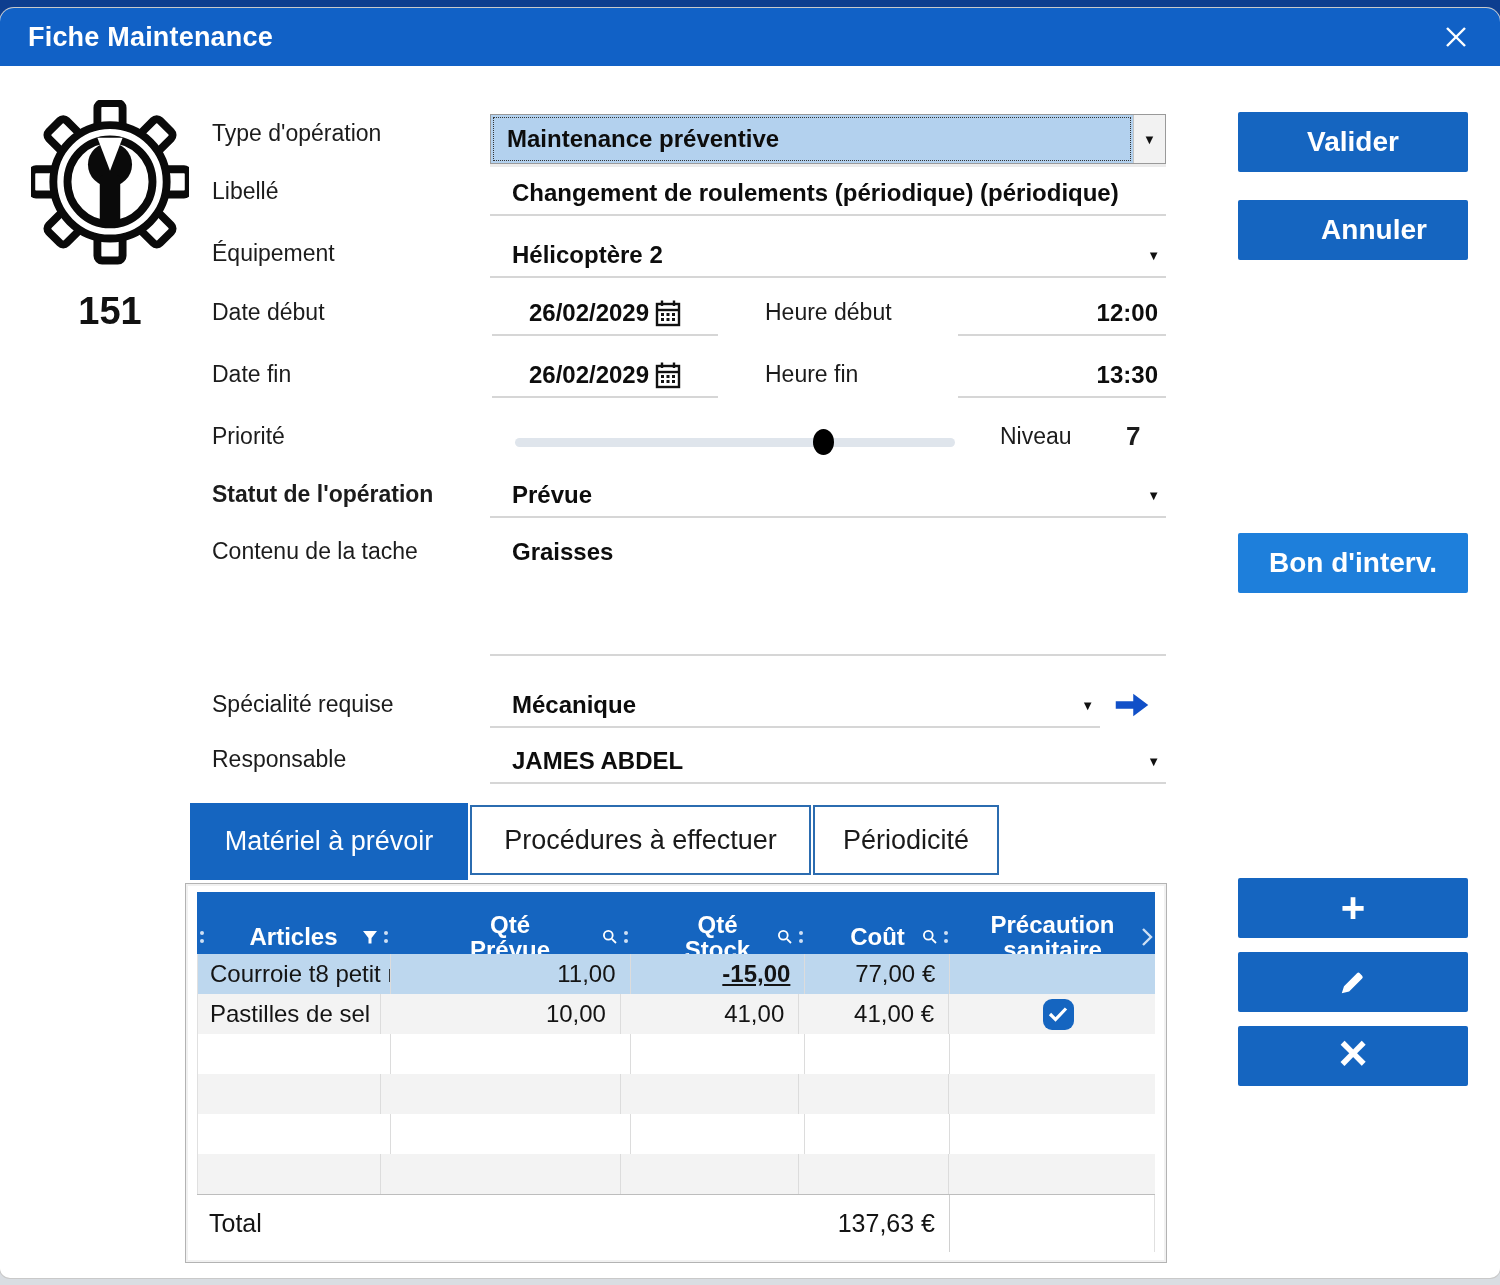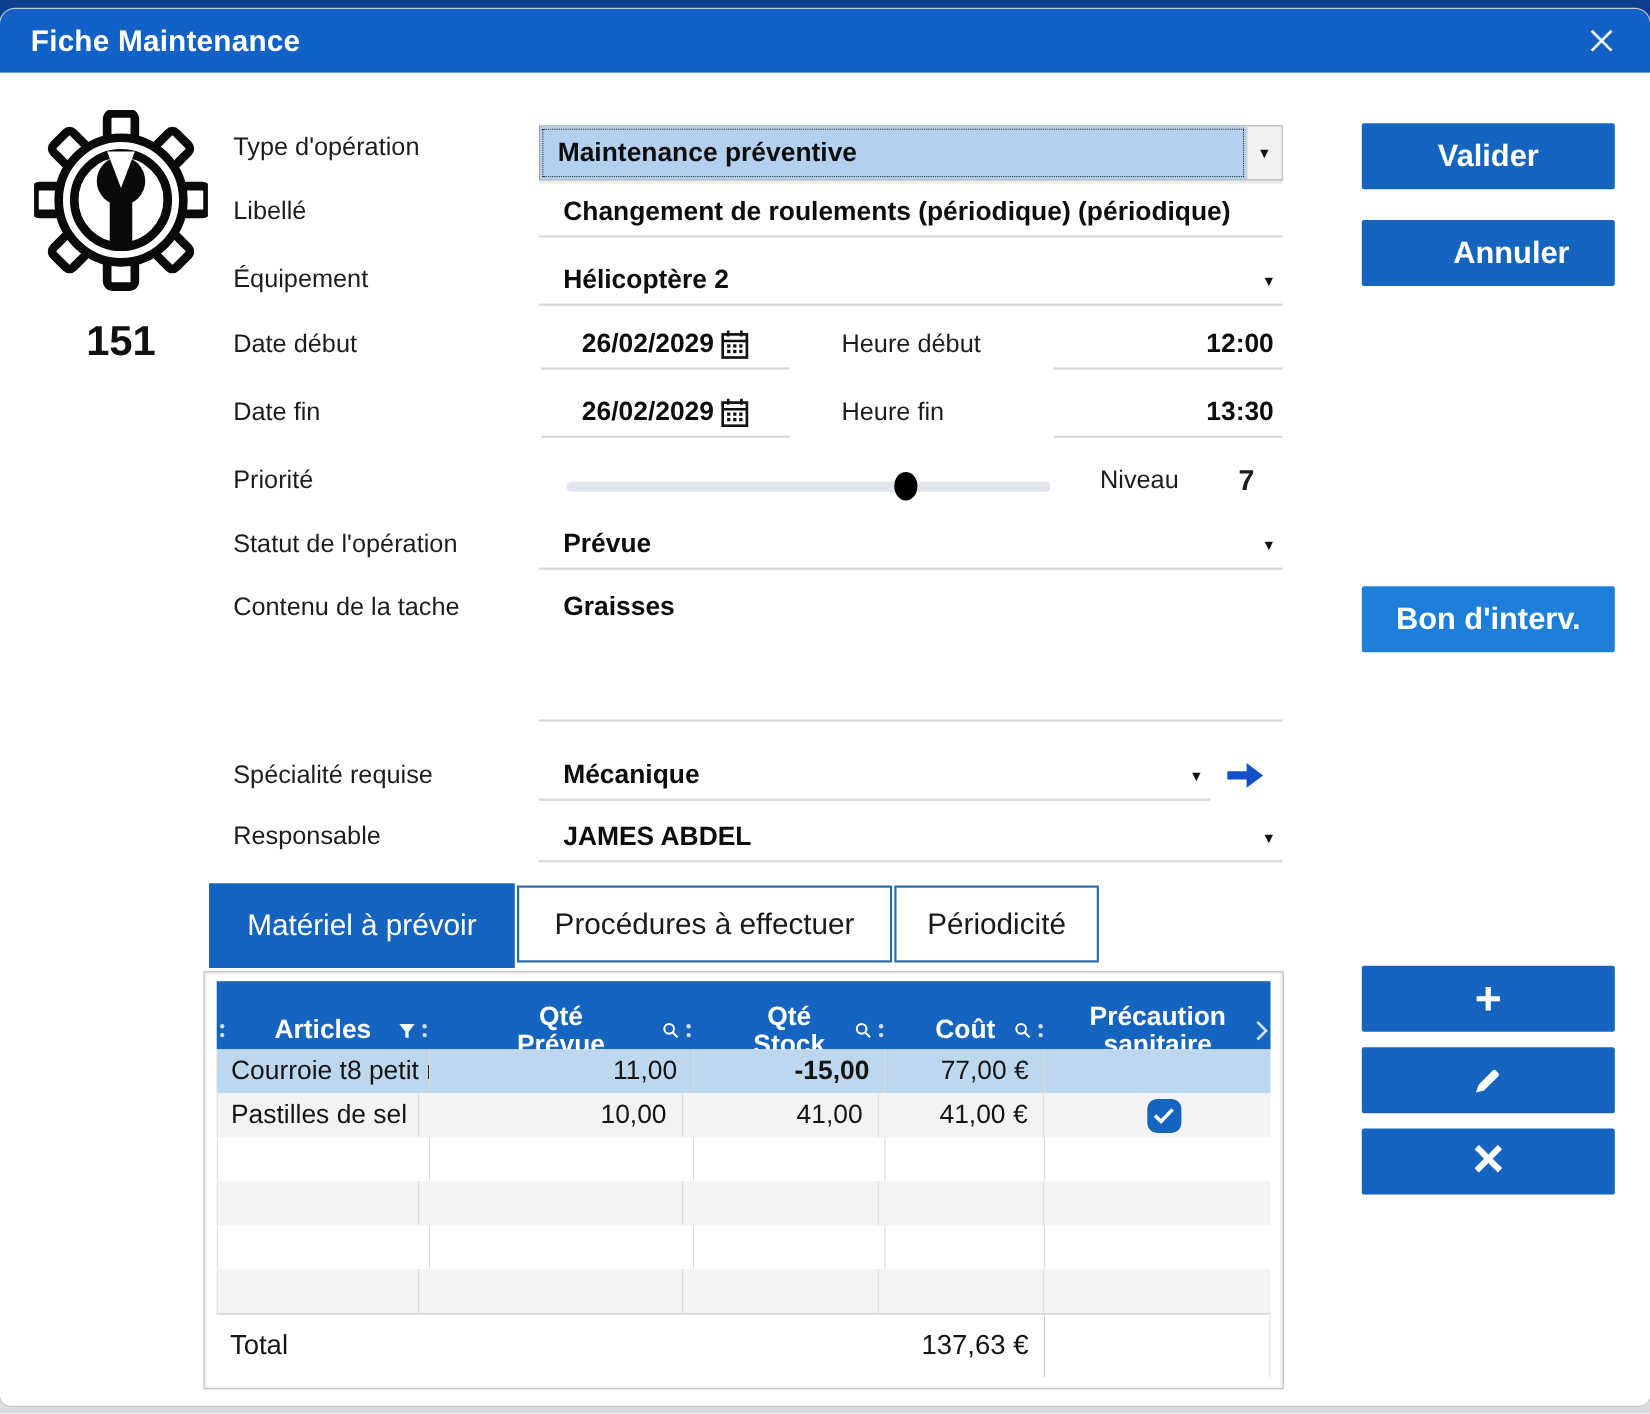--- a/index.html
+++ b/index.html
@@ -126,21 +126,21 @@
     </svg>
   </div>
   <div class="record-id">151</div>
 
   <div class="lbl" style="left:212px; top:112px;">Type d'opération</div>
   <div class="lbl" style="left:212px; top:170px;">Libellé</div>
   <div class="lbl" style="left:212px; top:232px;">Équipement</div>
   <div class="lbl" style="left:212px; top:291px;">Date début</div>
   <div class="lbl" style="left:212px; top:353px;">Date fin</div>
   <div class="lbl" style="left:212px; top:415px;">Priorité</div>
-  <div class="lbl" style="left:212px; top:473px;">Statut de l'opération</div>
+  <div class="lbl" style="left:212px; top:473px;font-weight:bold;">Statut de l'opération</div>
   <div class="lbl" style="left:212px; top:530px;">Contenu de la tache</div>
   <div class="lbl" style="left:212px; top:683px;">Spécialité requise</div>
   <div class="lbl" style="left:212px; top:738px;">Responsable</div>
 
   <div class="combo">
     <span class="combo-sel">Maintenance préventive</span>
     <span class="combo-btn">
       <span>▼</span>
     </span>
   </div>
@@ -293,21 +293,21 @@
             <polyline points="2,2 10,10 2,18" fill="none" stroke="#cfe0f4" stroke-width="2.4"></polyline>
           </svg>
         </span>
       </div>
     </div>
 
     <div class="grid-body">
       <div class="grow sel">
         <div class="gcell txt" style="width:193px;">Courroie  t8 petit m</div>
         <div class="gcell num" style="width:240px;">11,00</div>
-        <div class="gcell num" style="width:175px; font-weight:700;">-15,00</div>
+        <div class="gcell num" style="width:175px; font-weight:700;text-decoration:underline;">-15,00</div>
         <div class="gcell num" style="width:145px;">77,00 €</div>
         <div class="gcell ctr" style="width:205px; border-right:none;"></div>
       </div>
       <div class="grow alt">
         <div class="gcell txt" style="width:193px;">Pastilles de sel</div>
         <div class="gcell num" style="width:240px;">10,00</div>
         <div class="gcell num" style="width:175px;">41,00</div>
         <div class="gcell num" style="width:145px;">41,00 €</div>
         <div class="gcell ctr" style="width:205px; border-right:none;">
           <span class="checkbox">

